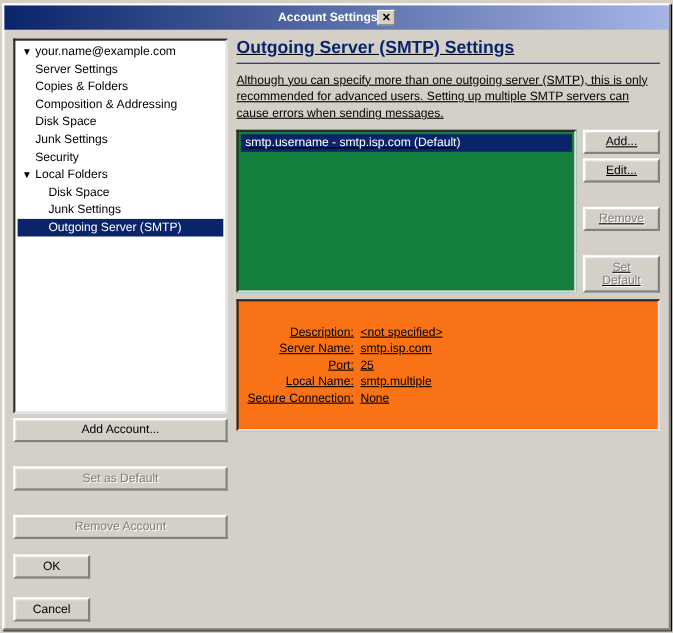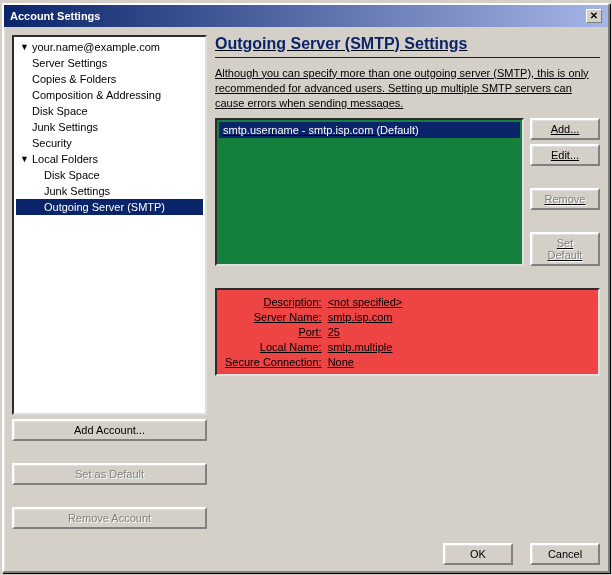--- a/index.html
+++ b/index.html
@@ -23,21 +23,21 @@
       border-bottom-color: #808080;
       box-shadow: 1px 1px 0 #000, inset 1px 1px 0 #dfdfdf;
       display: flex;
       flex-direction: column;
     }
     .title-bar {
       background: linear-gradient(to right, #0a246a, #a6b5e6);
       color: white;
       padding: 3px 6px;
       display: flex;
-      justify-content: space-between;
+      justify-content: center;
       align-items: center;
       height: 22px;
       flex-shrink: 0;
     }
     .title-bar-text {
       font-size: 11px;
       font-weight: bold;
     }
     .title-bar-close {
       width: 16px;
@@ -163,43 +163,43 @@
       color: white;
       font-size: 11px;
     }
     .smtp-side-buttons {
       display: flex;
       flex-direction: column;
       gap: 4px;
       width: 70px;
     }
     .details-box {
-      background: #ef4444;
+      background: #f97316;
       border: 2px inset;
       border-color: #808080 #dfdfdf #dfdfdf #808080;
-      padding: 6px 8px;
+      padding: 22px 8px;
       display: grid;
       grid-template-columns: auto 1fr;
       gap: 3px 6px;
       font-size: 11px;
-      margin-top: 16px;
     }
     .detail-label {
       text-align: right;
       color: #000;
     }
     .detail-value {
       color: #000;
     }
     .bottom-bar {
       display: flex;
-      justify-content: flex-end;
+      justify-content: center;
       padding: 6px 8px;
       gap: 17px;
       flex-shrink: 0;
+      flex-direction: column;
     }
     .bottom-bar .win-btn {
       width: 70px;
     }
   </style>
 </head>
 <body>
 
 <div class="window">
   <div class="title-bar">

